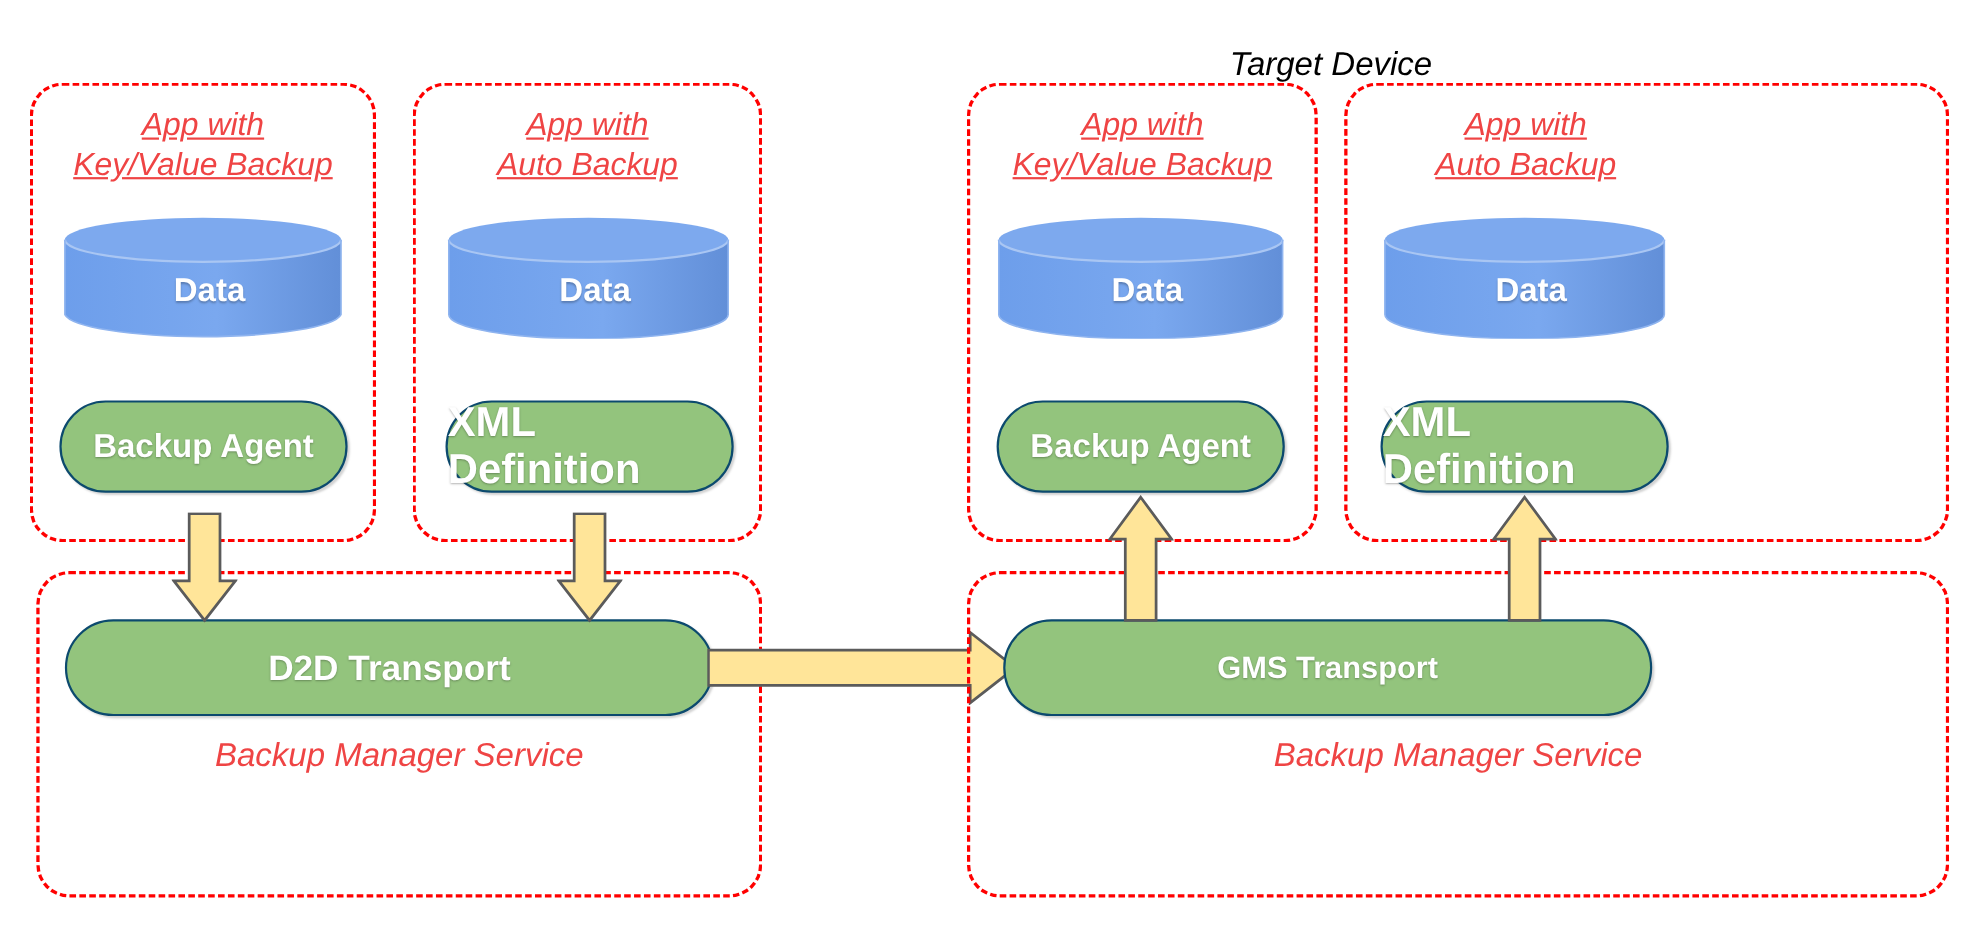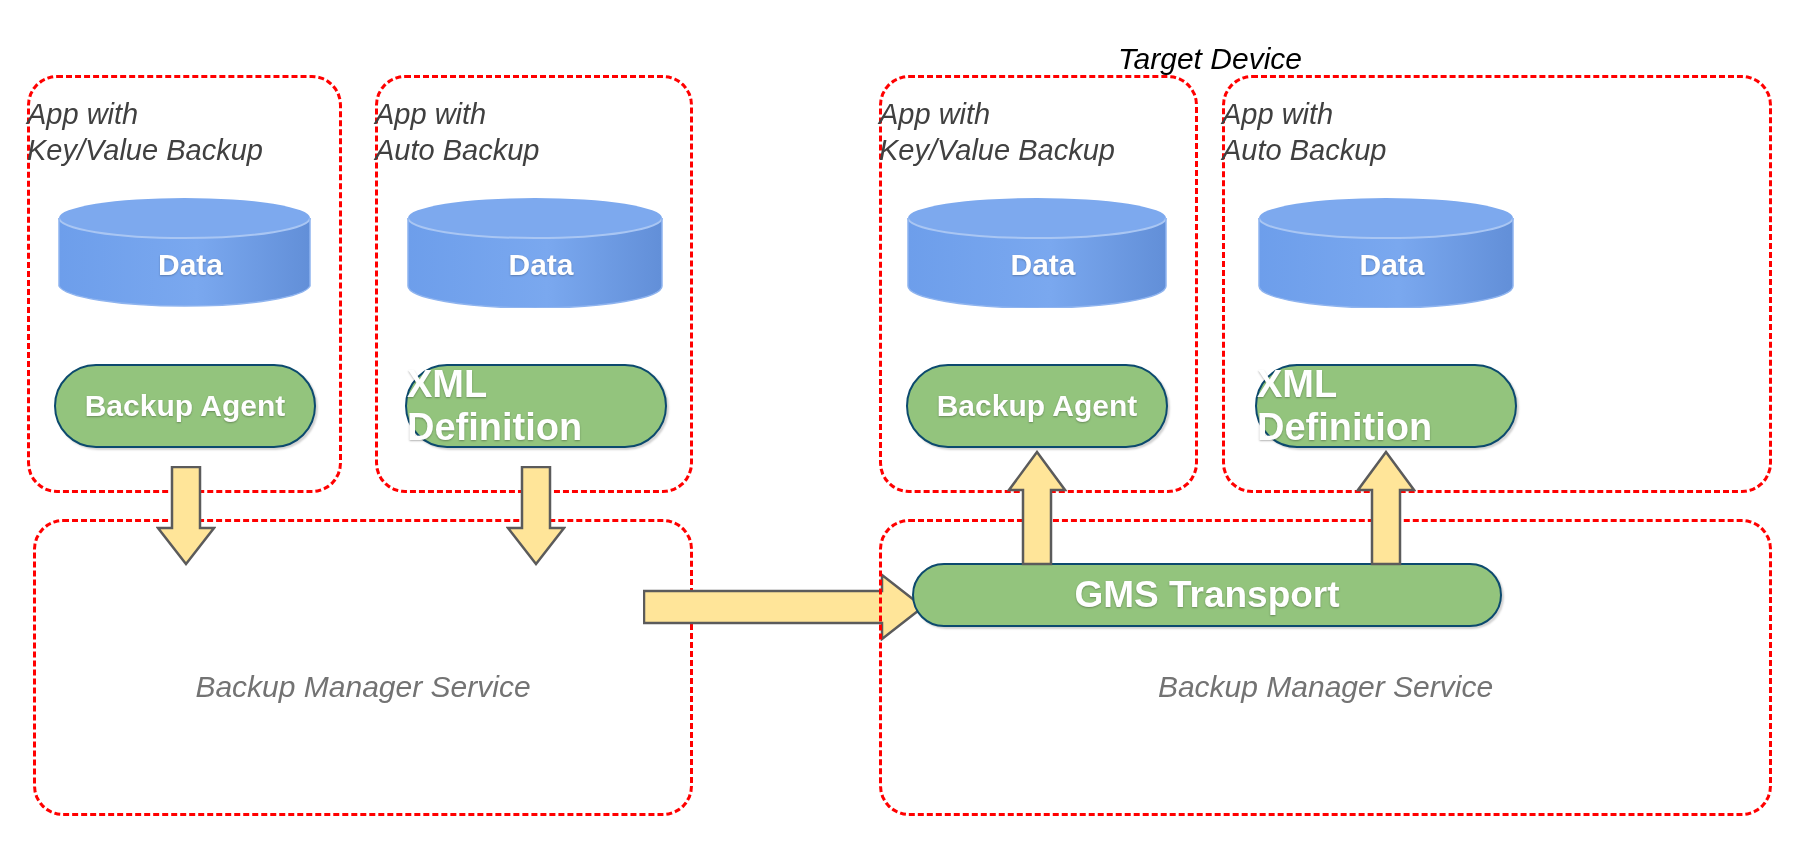--- a/index.html
+++ b/index.html
@@ -31,29 +31,31 @@
     border: 3px dashed #ff0000;
     border-radius: 30px;
     box-sizing: border-box;
     background: transparent;
   }
   .app-label {
     position: absolute;
     font-style: italic;
     font-size: 29px;
     line-height: 36px;
-    color: #404040;
+    color: #ef4444;
+    text-align: center;
     white-space: pre-line;
     font-family: "Liberation Sans", sans-serif;
+    text-decoration: underline;
   }
   .svc-label {
     position: absolute;
     font-style: italic;
     font-size: 30px;
-    color: #737373;
+    color: #ef4444;
     text-align: center;
     white-space: nowrap;
     font-family: "Liberation Sans", sans-serif;
   }
   .cyl {
     position: absolute;
   }
   .cyl svg { display: block; }
   .cyl-text {
     position: absolute;
@@ -138,20 +140,21 @@
       <path d="M2,22 A127,20 0 0 0 256,22" fill="none" stroke="#a9c6f3" stroke-width="2"></path>
       <path d="M2,22 L2,90 A127,22 0 0 0 256,90 L256,22" fill="none" stroke="#8fb4ef" stroke-width="1.5"></path>
     </svg>
     <div class="cyl-text" style="top:52px;">Data</div>
   </div>
 
   <div class="pill wide" style="left:405px; top:364px; width:262px; height:84px;">XML Definition</div>
 
   <div class="dashed-box" style="left:33px; top:519px; width:660px; height:297px;"></div>
 
+  <div class="pill" style="left:59px; top:563px; width:590px; height:88px; font-size:32px;">D2D Transport</div>
 
   <div class="svc-label" style="left:33px; top:670px; width:660px;">Backup Manager Service</div>
 
   <div class="arrow" style="left:156px; top:466px; width:60px; height:100px;">
     <svg width="60" height="100" viewBox="0 0 60 100">
       <path d="M16,1 L44,1 L44,62 L58,62 L30,98 L2,62 L16,62 Z" fill="#ffe599" stroke="#5b5b5b" stroke-width="2.5" stroke-linejoin="miter"></path>
     </svg>
   </div>
 
   <div class="arrow" style="left:506px; top:466px; width:60px; height:100px;">
@@ -209,21 +212,21 @@
       <path d="M2,22 A127,20 0 0 0 256,22" fill="none" stroke="#a9c6f3" stroke-width="2"></path>
       <path d="M2,22 L2,90 A127,22 0 0 0 256,90 L256,22" fill="none" stroke="#8fb4ef" stroke-width="1.5"></path>
     </svg>
     <div class="cyl-text" style="top:52px;">Data</div>
   </div>
 
   <div class="pill wide" style="left:1255px; top:364px; width:262px; height:84px;">XML Definition</div>
 
   <div class="dashed-box" style="left:879px; top:519px; width:893px; height:297px;"></div>
 
-  <div class="pill" style="left:912px; top:563px; width:590px; height:64px; font-size:37px;">GMS Transport</div>
+  <div class="pill" style="left:912px; top:563px; width:590px; height:88px; font-size:28px;">GMS Transport</div>
 
   <div class="svc-label" style="left:879px; top:670px; width:893px;">Backup Manager Service</div>
 
   <div class="arrow" style="left:1007px; top:450px; width:60px; height:116px;">
     <svg width="60" height="116" viewBox="0 0 60 116">
       <path d="M30,2 L58,40 L44,40 L44,114 L16,114 L16,40 L2,40 Z" fill="#ffe599" stroke="#5b5b5b" stroke-width="2.5" stroke-linejoin="miter"></path>
     </svg>
   </div>
 
   <div class="arrow" style="left:1356px; top:450px; width:60px; height:116px;">

